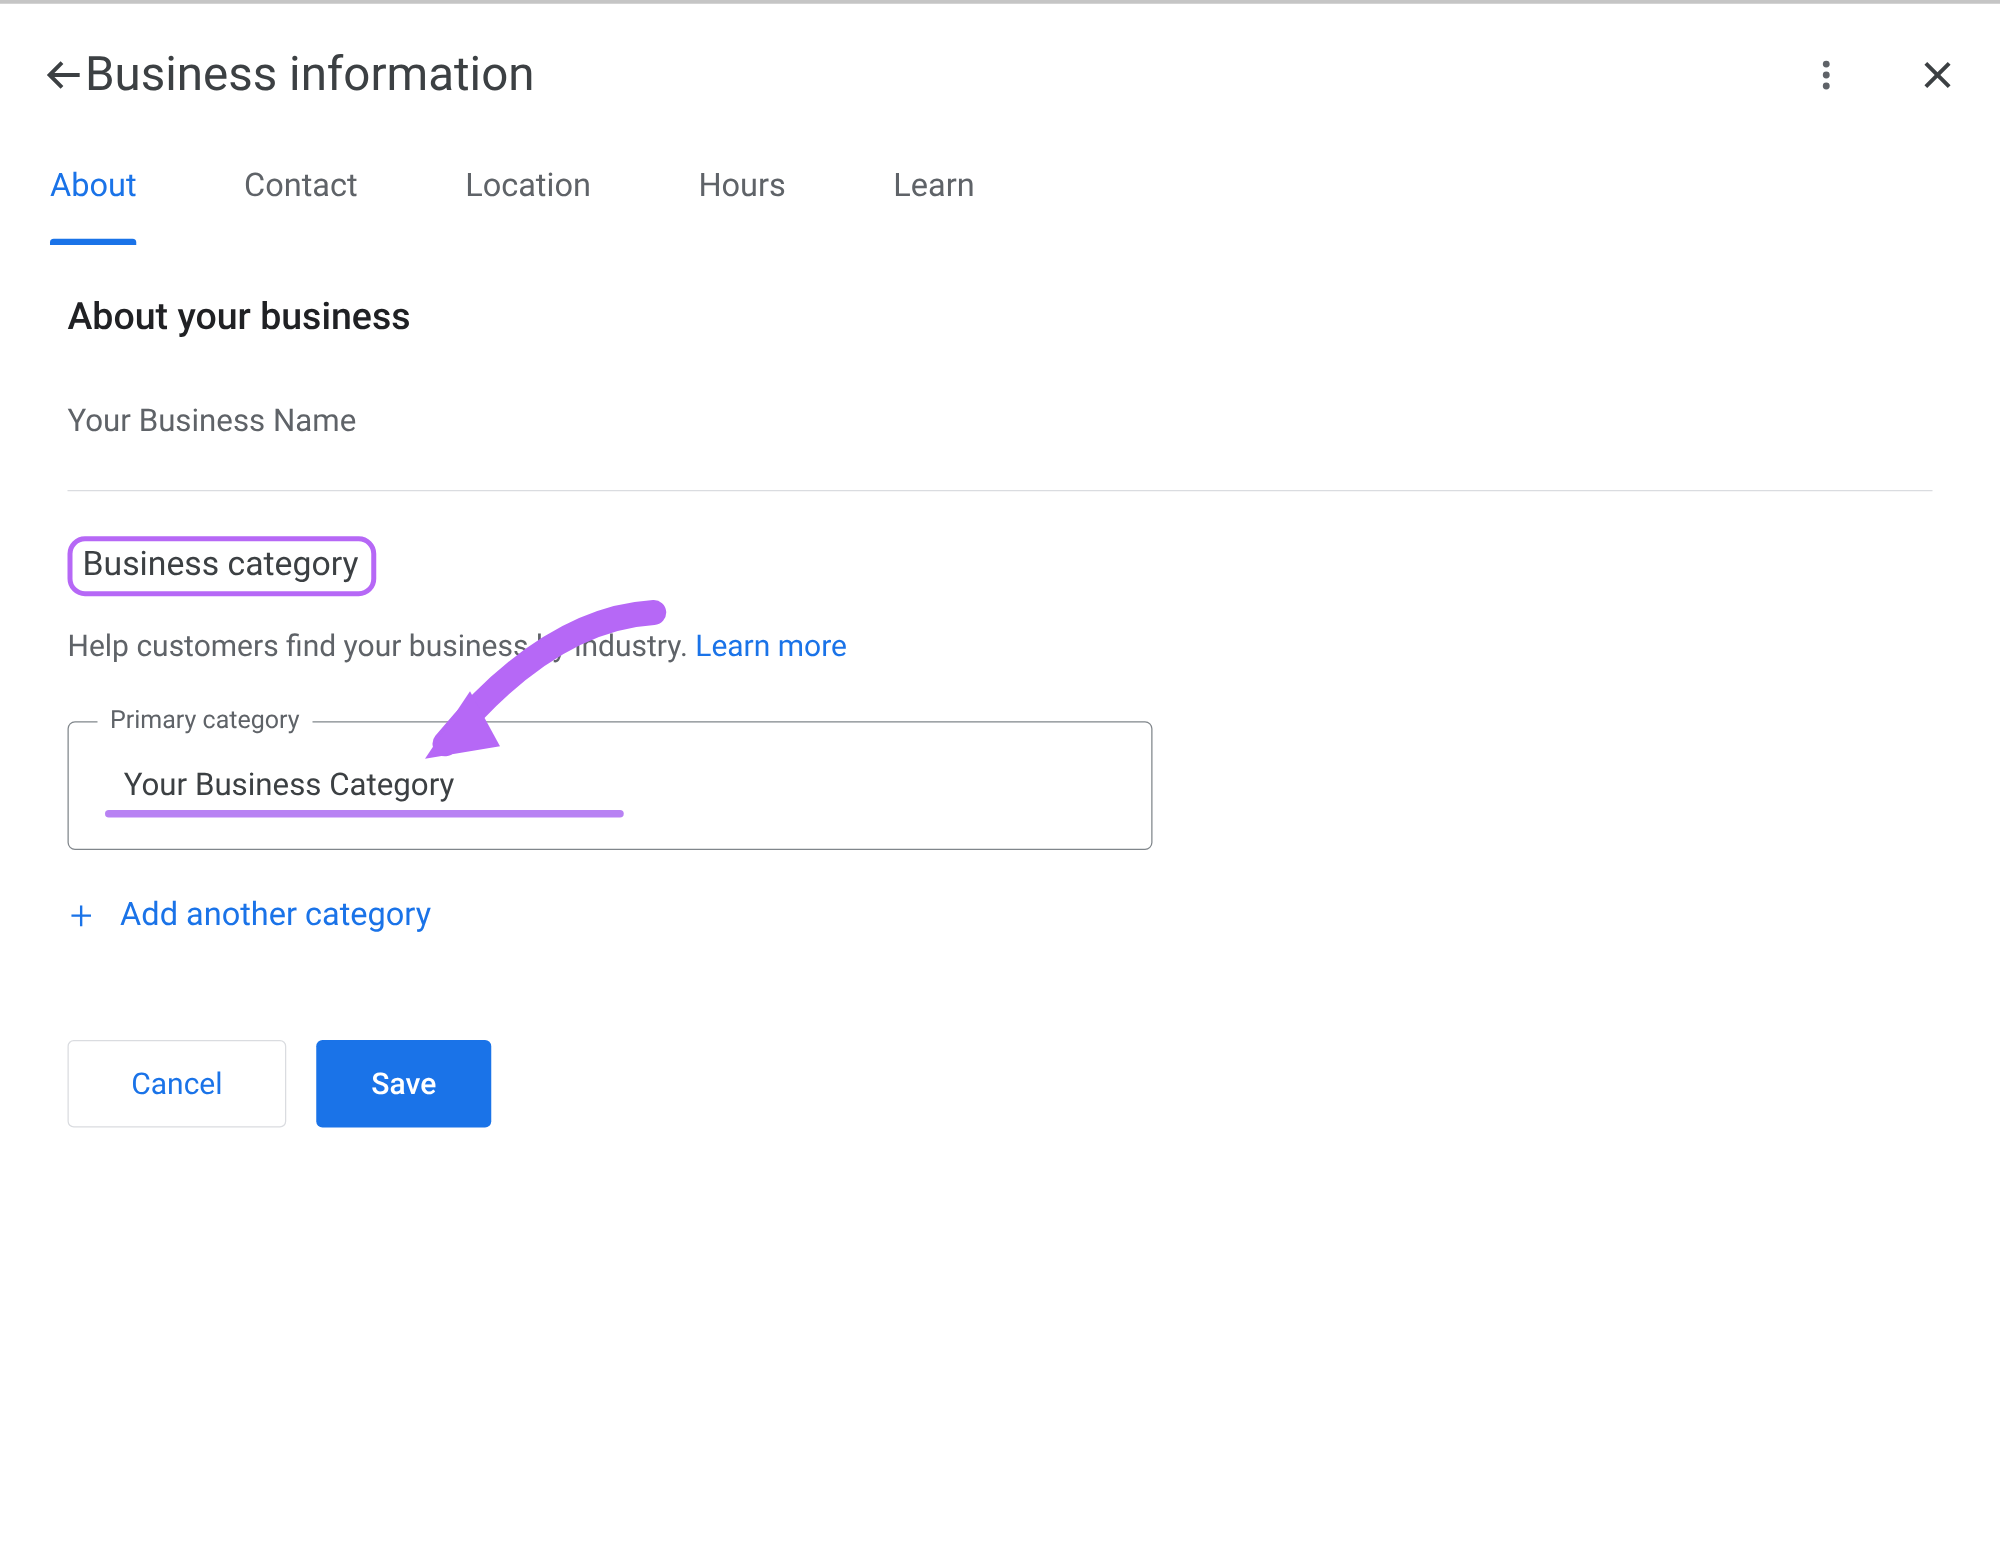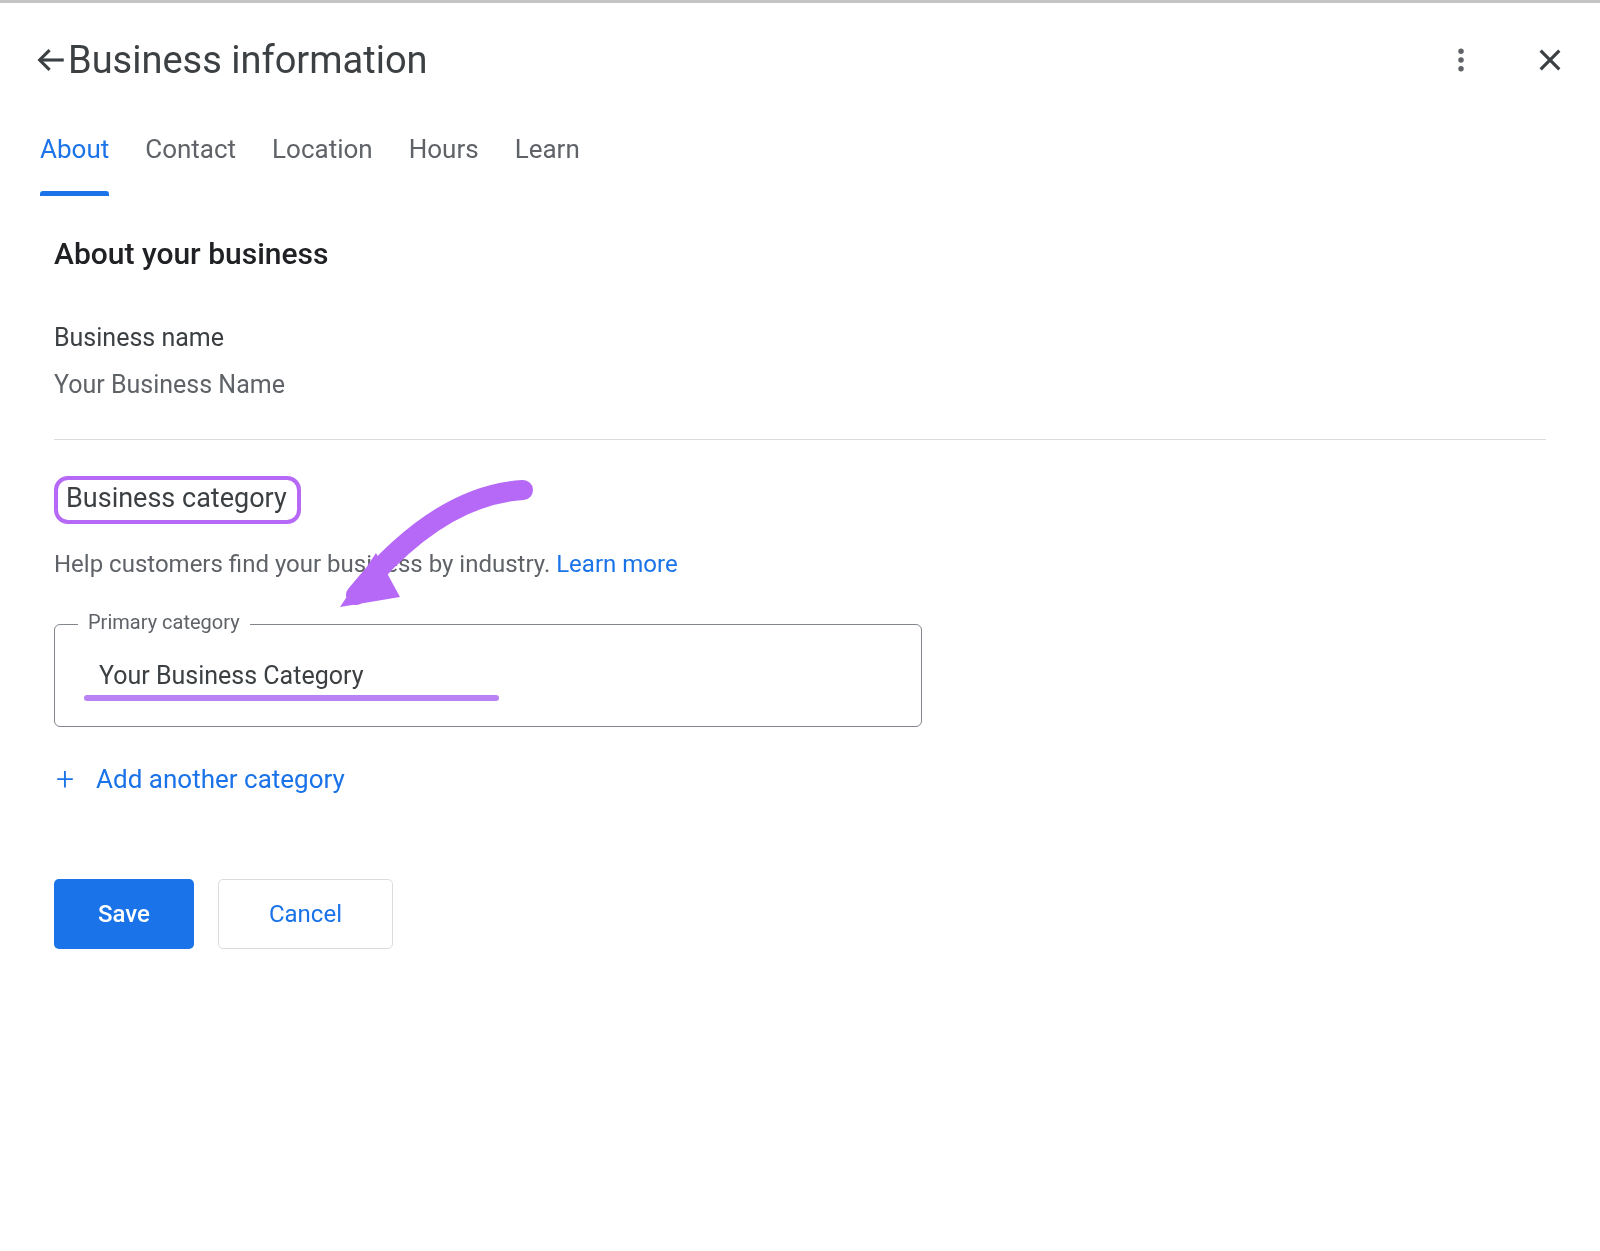--- a/index.html
+++ b/index.html
@@ -38,21 +38,21 @@
       color: #3c4043;
     }
     .header-right {
       display: flex;
       align-items: center;
       gap: 58px;
     }
     .icon-btn { cursor: pointer; display: flex; align-items: center; justify-content: center; }
     .tabs {
       display: flex;
-      gap: 36px;
+      gap: 86px;
       padding-top: 24px;
       padding-left: 6px;
     }
     .tab {
       font-size: 26px;
       color: #5f6368;
       padding-bottom: 32px;
       cursor: pointer;
       position: relative;
     }
@@ -226,21 +226,20 @@
     <div class="tab active">About</div>
     <div class="tab">Contact</div>
     <div class="tab">Location</div>
     <div class="tab">Hours</div>
     <div class="tab">Learn</div>
   </div>
 
   <div class="content">
     <div class="section-title">About your business</div>
 
-    <div class="field-label">Business name</div>
     <div class="field-value">Your Business Name</div>
 
     <div class="divider"></div>
 
     <div class="highlighted-label-wrap">
       <div class="highlighted-label">Business category</div>
     </div>
 
     <div class="help-text">
       <span>Help customers find your business by industry. </span><span class="learn-link">Learn more</span>
@@ -251,22 +250,22 @@
       <input class="outlined-input" type="text" value="Your Business Category" style="">
       <div class="underline-annot"></div>
     </div>
 
     <div class="add-category-btn">
       <span class="plus-icon">+</span>
       <span>Add another category</span>
     </div>
 
     <div class="button-row">
+      <button class="btn btn-secondary">Cancel</button>
       <button class="btn btn-primary">Save</button>
-      <button class="btn btn-secondary">Cancel</button>
     </div>
   </div>
 </div>
 
 <svg class="arrow-annotation" width="220" height="160" viewBox="0 0 220 160">
   <defs>
     <marker id="arrowhead" markerWidth="8" markerHeight="8" refX="2" refY="4" orient="auto">
       <path d="M0,0 L8,4 L0,8 Z" fill="#b668f6"></path>
     </marker>
   </defs>

